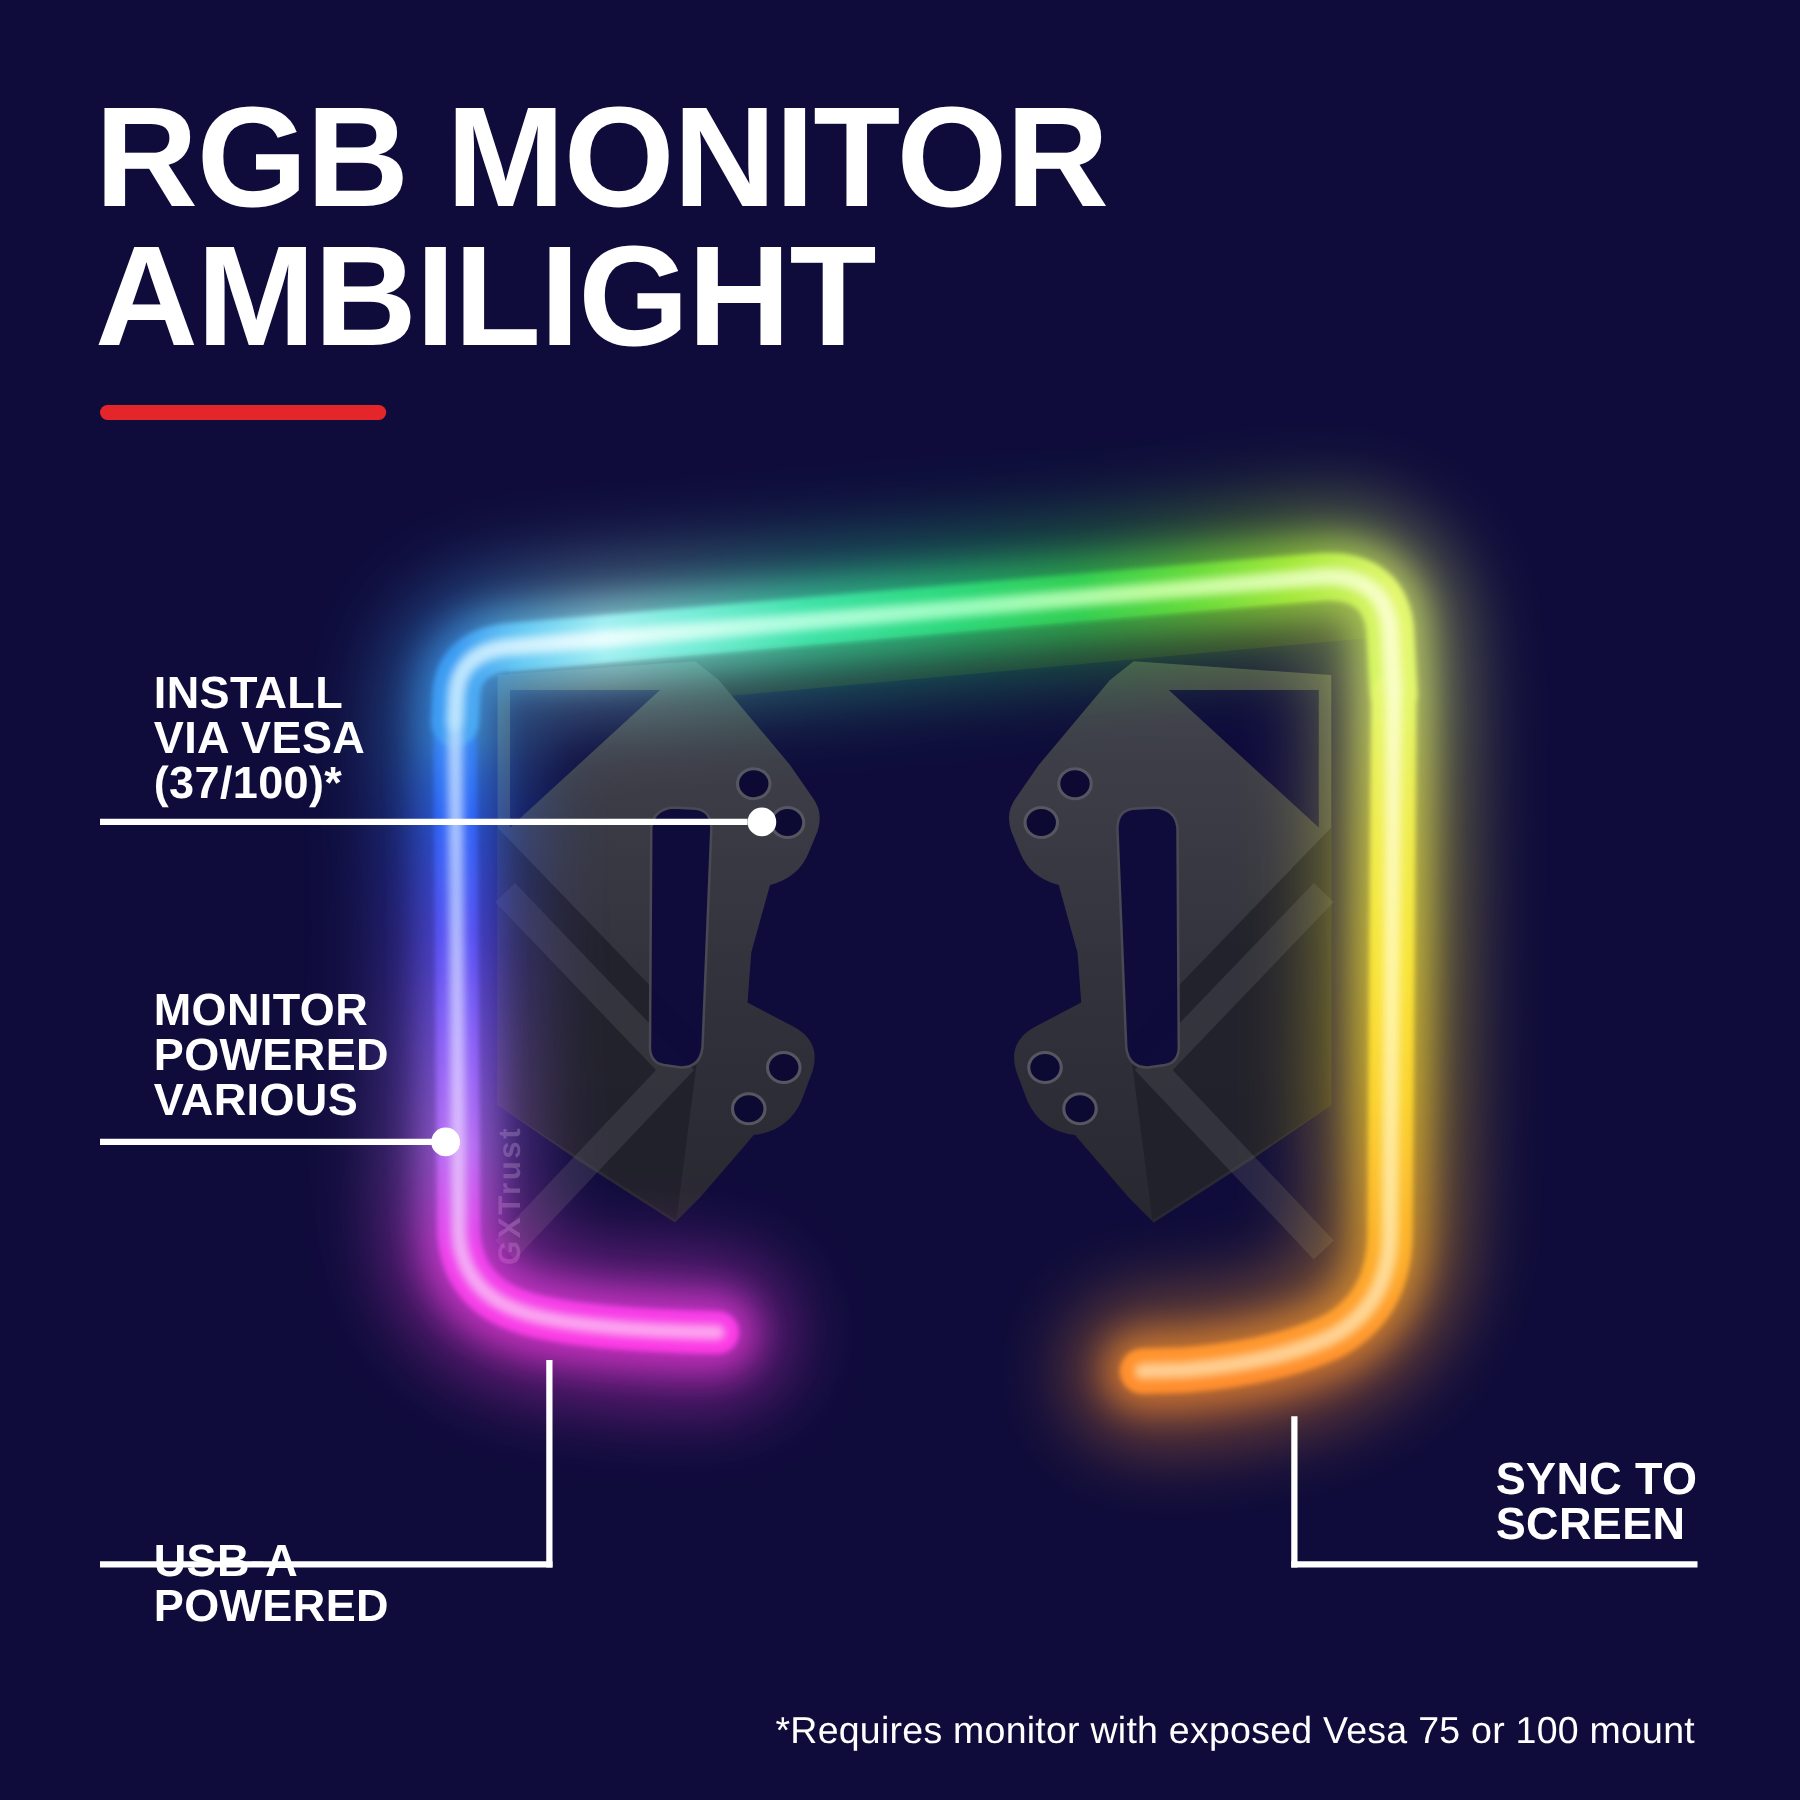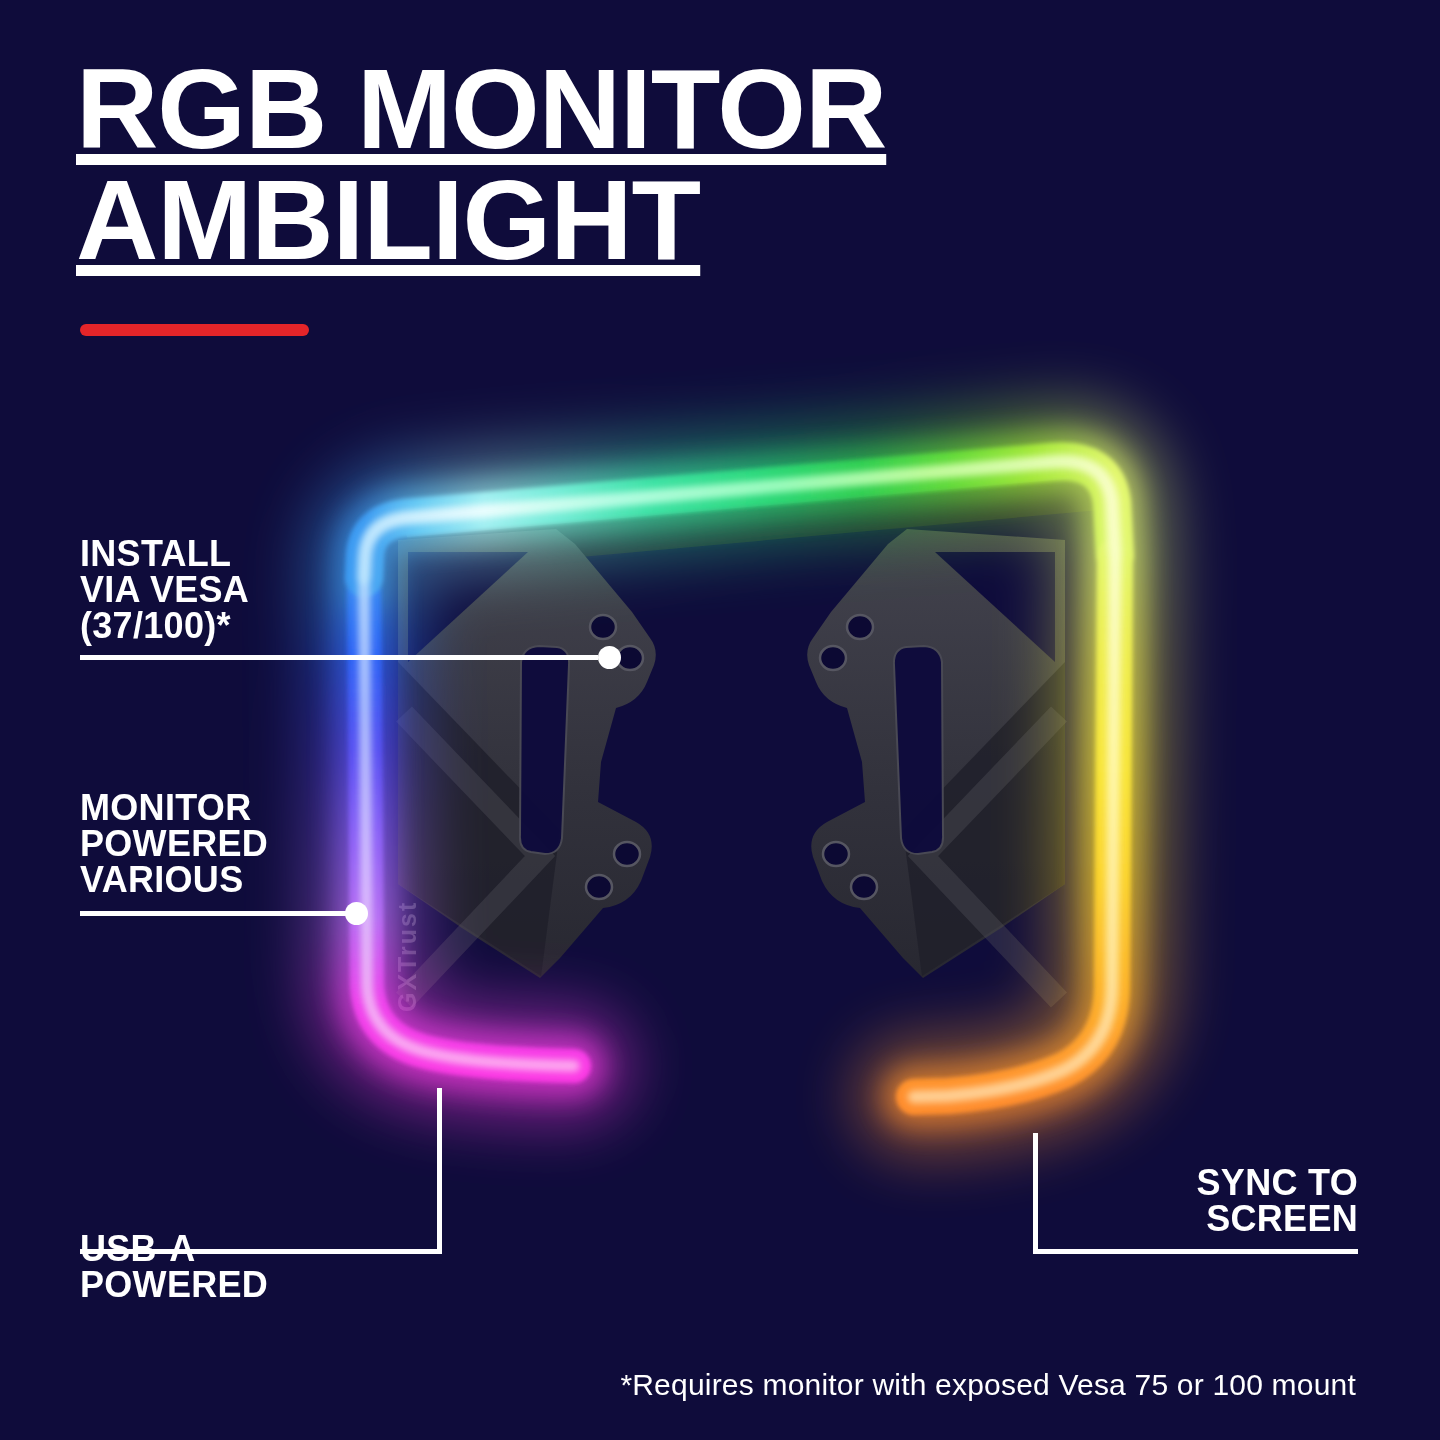--- a/index.html
+++ b/index.html
@@ -7,35 +7,35 @@
     --text:#ffffff;
     --red:#e42529;
     --line:#ffffff;
   }
   *{margin:0;padding:0;box-sizing:border-box;}
   html,body{width:1440px;height:1440px;overflow:hidden;}
   body{background:var(--bg);font-family:"Liberation Sans","DejaVu Sans",sans-serif;}
   #canvas{position:relative;width:1440px;height:1440px;background:var(--bg);overflow:hidden;}
 
   .title{
-    position:absolute;left:76px;top:54px;
+    position:absolute;left:76px;top:72px;
     color:var(--text);font-size:114px;font-weight:bold;
-    line-height:0.97;letter-spacing:-1px;white-space:nowrap;text-decoration:underline;
+    line-height:0.97;letter-spacing:-1px;white-space:nowrap;
   }
   .red-rule{
     position:absolute;left:80px;top:324px;width:229px;height:12px;
     background:var(--red);border-radius:6px;
   }
 
   .callout{
     position:absolute;color:var(--text);
     font-size:36px;font-weight:bold;line-height:1.0;
-    letter-spacing:0.3px;white-space:nowrap;
-  }
-  .callout.right{text-align:right;}
+    letter-spacing:0.3px;white-space:nowrap;margin-left:43px;
+  }
+  .callout.right{text-align:left;}
 
   .cline{position:absolute;background:var(--line);}
   .cline.h{height:5px;}
   .cline.v{width:5px;}
   .cdot{
     position:absolute;width:23px;height:23px;border-radius:50%;
     background:var(--line);
   }
 
   .footnote{

